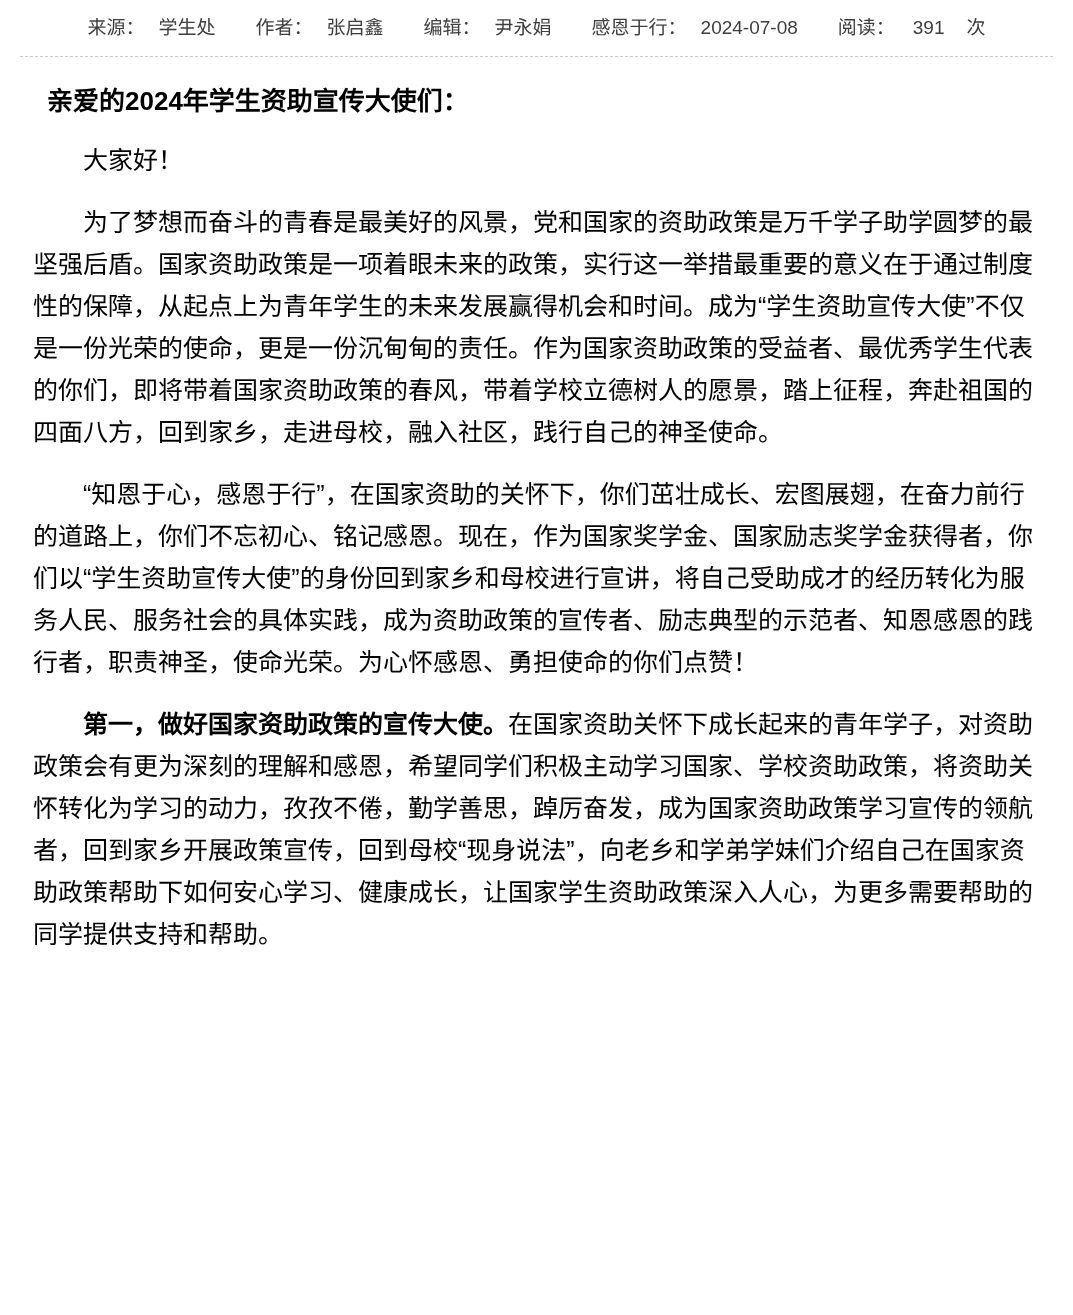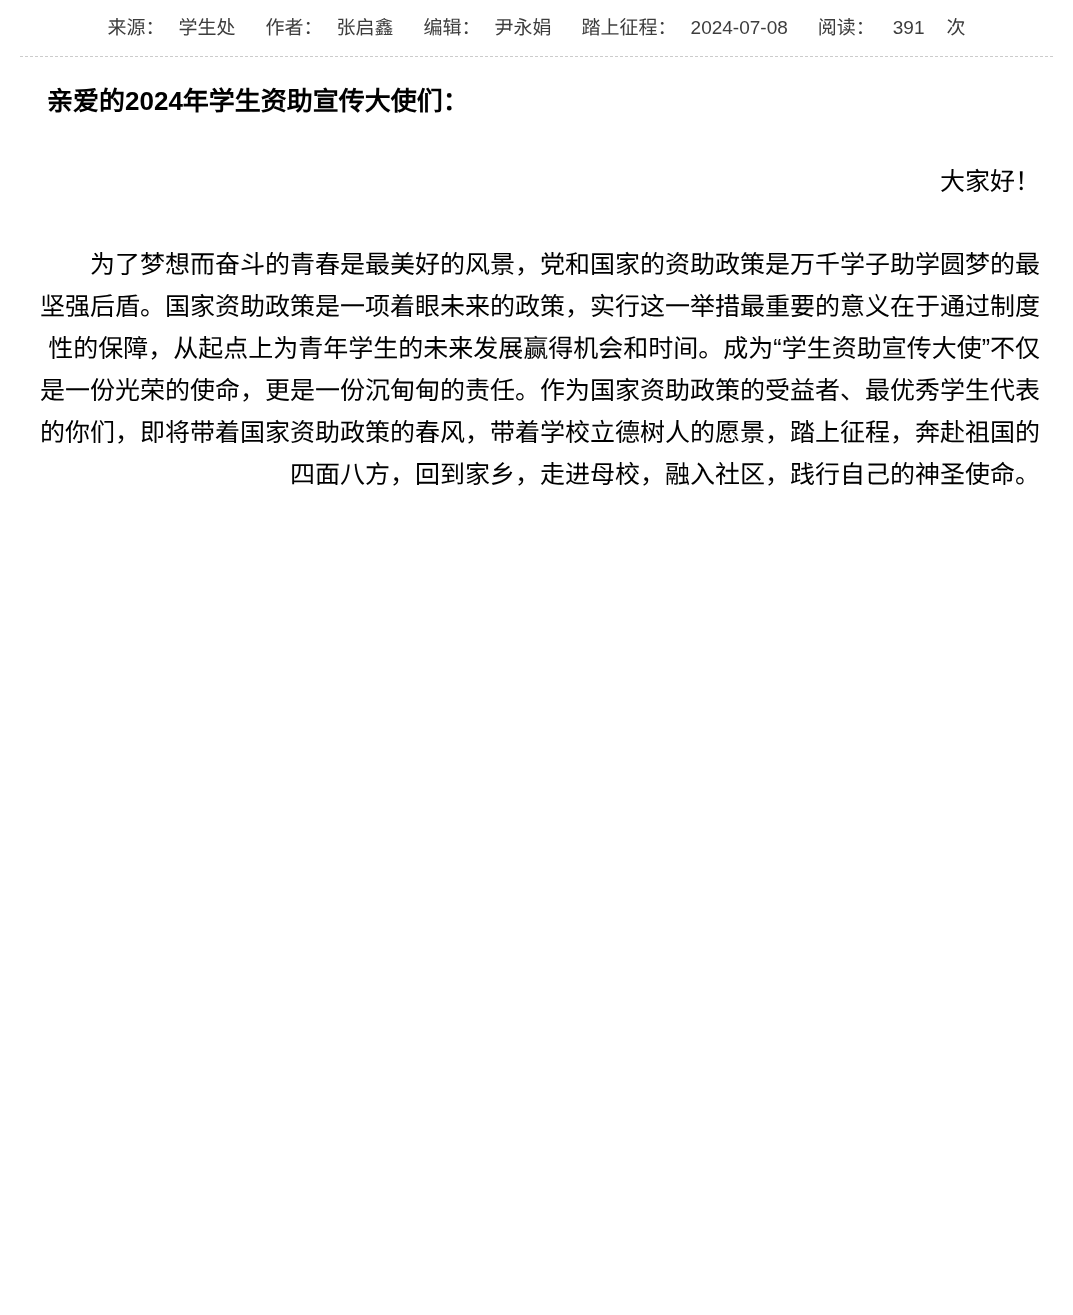--- a/index.html
+++ b/index.html
@@ -15,21 +15,21 @@
   .page {
     padding: 0 33px 18px 33px;
     box-sizing: border-box;
     width: 1073px;
   }
   
   .meta-bar {
     display: flex;
     justify-content: center;
     align-items: baseline;
-    gap: 30px;
+    gap: 40px;
     padding-top: 12px;
     font-size: 19px;
     color: #3d3d3d;
     white-space: nowrap;
   }
   .meta-item { display: inline-flex; align-items: baseline; }
   .meta-item .val { margin-left: 14px; }
   .meta-item.views .val { margin-left: 18px; }
   .meta-item.views .unit { margin-left: 22px; }
   
@@ -44,24 +44,23 @@
     font-size: 26px;
     font-weight: bold;
     color: #000000;
     margin: 28px 0 18px 14px;
     line-height: 1.3;
   }
   .para {
     font-size: 25px;
     line-height: 42px;
     text-indent: 2em;
-    margin: 41px 0;
+    margin: 20px 0;
     color: #000000;
     letter-spacing: 0;
-    text-align: right;
   }
   .para strong { font-weight: bold; }
 </style>
 </head>
 <body>
 
 <div class="page">
 
   <div class="meta-bar">
     <span class="meta-item">
@@ -70,33 +69,35 @@
     </span>
     <span class="meta-item">
       <span class="lbl">作者：</span>
       <span class="val">张启鑫</span>
     </span>
     <span class="meta-item">
       <span class="lbl">编辑：</span>
       <span class="val">尹永娟</span>
     </span>
     <span class="meta-item">
-      <span class="lbl">踏上征程：</span>
+      <span class="lbl">感恩于行：</span>
       <span class="val">2024-07-08</span>
     </span>
     <span class="meta-item views">
       <span class="lbl">阅读：</span>
       <span class="val">391</span>
       <span class="unit">次</span>
     </span>
   </div>
 
   <hr class="sep">
 
   <div class="article-body">
     <h2 class="salutation">亲爱的2024年学生资助宣传大使们：</h2>
     <div class="paragraphs">
         <p class="para"><span>大家好！</span></p>
         <p class="para"><span>为了梦想而奋斗的青春是最美好的风景，党和国家的资助政策是万千学子助学圆梦的最坚强后盾。国家资助政策是一项着眼未来的政策，实行这一举措最重要的意义在于通过制度性的保障，从起点上为青年学生的未来发展赢得机会和时间。成为“学生资助宣传大使”不仅是一份光荣的使命，更是一份沉甸甸的责任。作为国家资助政策的受益者、最优秀学生代表的你们，即将带着国家资助政策的春风，带着学校立德树人的愿景，踏上征程，奔赴祖国的四面八方，回到家乡，走进母校，融入社区，践行自己的神圣使命。</span></p>
+        <p class="para"><span>“知恩于心，感恩于行”，在国家资助的关怀下，你们茁壮成长、宏图展翅，在奋力前行的道路上，你们不忘初心、铭记感恩。现在，作为国家奖学金、国家励志奖学金获得者，你们以“学生资助宣传大使”的身份回到家乡和母校进行宣讲，将自己受助成才的经历转化为服务人民、服务社会的具体实践，成为资助政策的宣传者、励志典型的示范者、知恩感恩的践行者，职责神圣，使命光荣。为心怀感恩、勇担使命的你们点赞！</span></p>
+        <p class="para"><strong>第一，做好国家资助政策的宣传大使。</strong><span>在国家资助关怀下成长起来的青年学子，对资助政策会有更为深刻的理解和感恩，希望同学们积极主动学习国家、学校资助政策，将资助关怀转化为学习的动力，孜孜不倦，勤学善思，踔厉奋发，成为国家资助政策学习宣传的领航者，回到家乡开展政策宣传，回到母校“现身说法”，向老乡和学弟学妹们介绍自己在国家资助政策帮助下如何安心学习、健康成长，让国家学生资助政策深入人心，为更多需要帮助的同学提供支持和帮助。</span></p>
       </div>
   </div>
 
 </div>
 
 </body></html>

